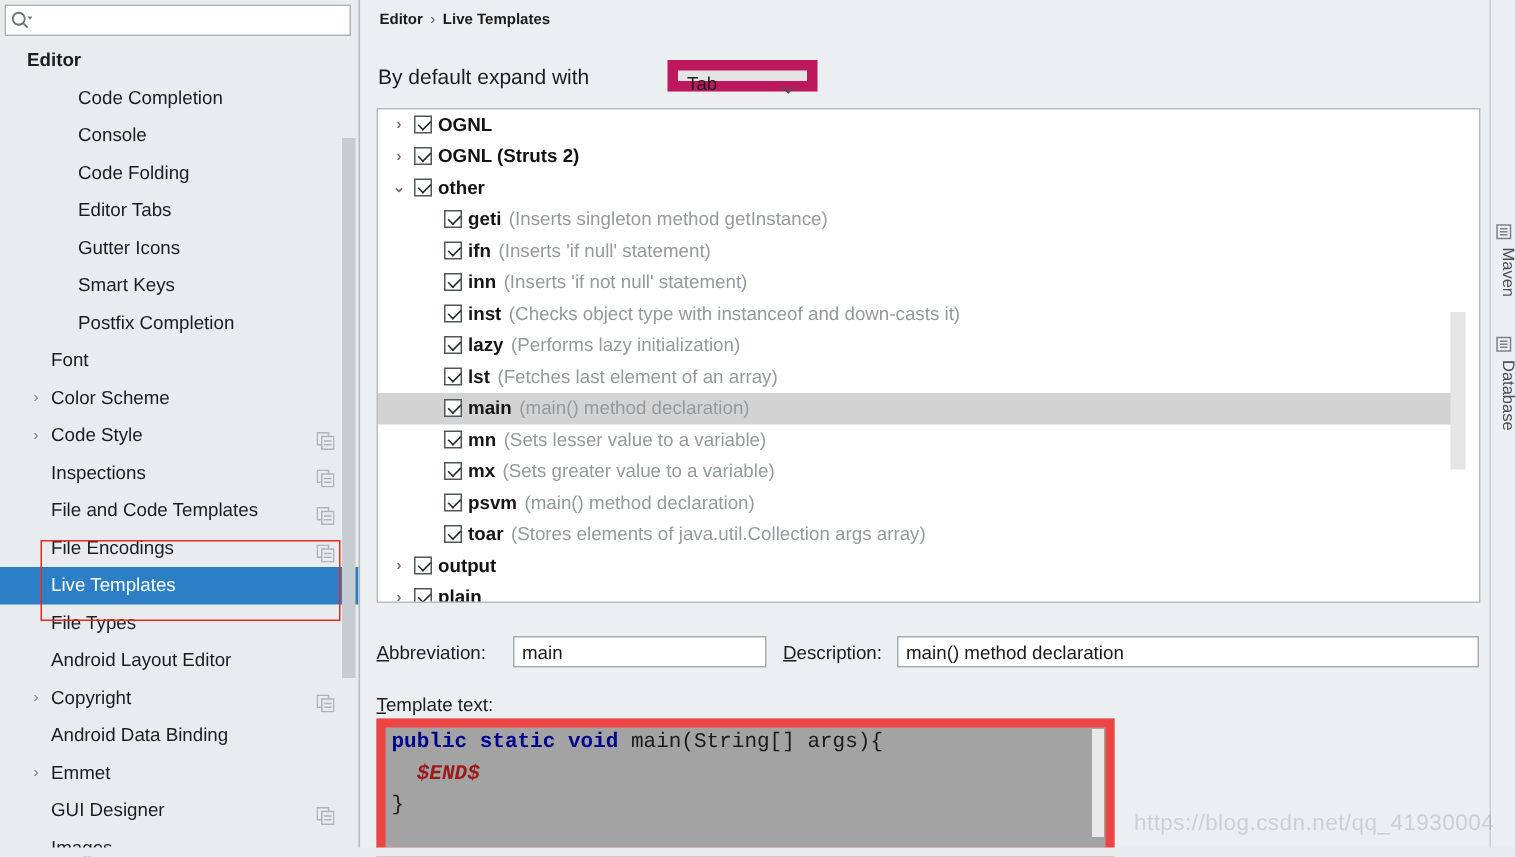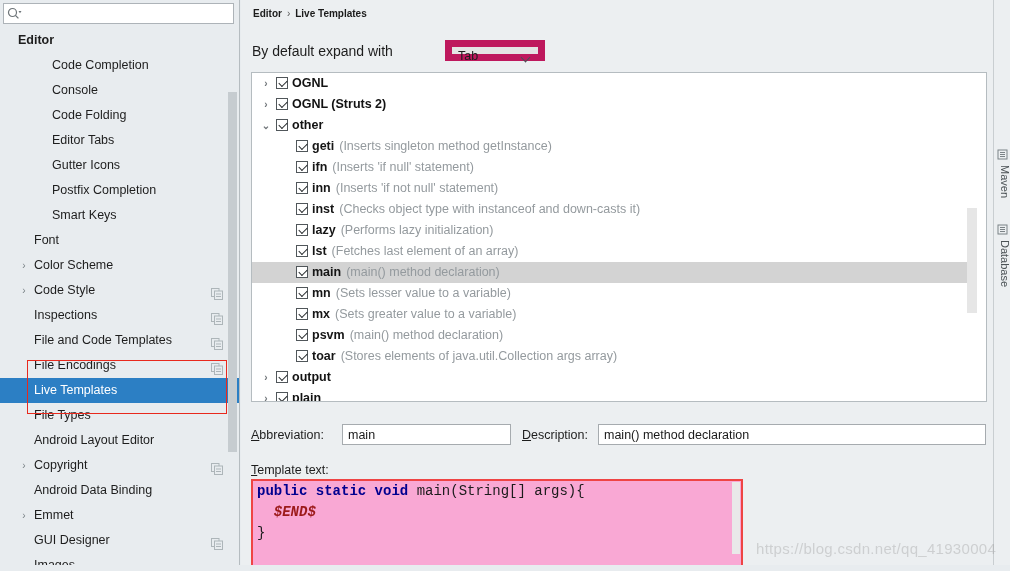--- a/index.html
+++ b/index.html
@@ -135,21 +135,21 @@
   #desc-input {
     position: absolute; left: 357px; top: 424px; width: 388px; height: 21px;
     background: #fff; border: 1px solid #a6abaf; padding: 0 5px; font-size: 12.5px;
     font-family: "Liberation Sans", sans-serif; color: #1a1a1a; outline: none;
   }
   #tmpltext-label { position: absolute; left: 10px; top: 463px; font-size: 12.5px; }
 
   
   #editor {
     position: absolute; left: 10px; top: 479px; width: 492px; height: 92px;
-    background: #f9a8d4; border: 2px solid #ef4444; overflow: hidden;
+    background: #a3a3a3; border: 6px solid #ef4444; overflow: hidden;
     font-family: "Liberation Mono", monospace; font-size: 14px;
   }
   .code-line { height: 21px; line-height: 21px; padding-left: 4px; white-space: pre; }
   .kw { color: #00008f; font-weight: bold; }
   .plain-code { color: #1b1b1b; }
   .var { color: #9c1a1a; font-weight: bold; font-style: italic; }
   #ed-scroll { position: absolute; right: 1px; top: 1px; width: 8px; height: 72px; background: #e9e9e9; }
 
   
   #edit-vars {
@@ -185,22 +185,22 @@
       <input id="search-input" type="text" placeholder="" style="">
     </div>
 
     <div id="tree-scroll">
         <div class="nav-row lvl0"><span class="lbl">Editor</span></div>
         <div class="nav-row lvl2"><span class="lbl">Code Completion</span></div>
         <div class="nav-row lvl2"><span class="lbl">Console</span></div>
         <div class="nav-row lvl2"><span class="lbl">Code Folding</span></div>
         <div class="nav-row lvl2"><span class="lbl">Editor Tabs</span></div>
         <div class="nav-row lvl2"><span class="lbl">Gutter Icons</span></div>
+        <div class="nav-row lvl2"><span class="lbl">Smart Keys</span></div>
         <div class="nav-row lvl2"><span class="lbl">Postfix Completion</span></div>
-        <div class="nav-row lvl2"><span class="lbl">Smart Keys</span></div>
         <div class="nav-row lvl1"><span class="lbl">Font</span></div>
         <div class="nav-row lvl1"><span class="arrow">›</span><span class="lbl">Color Scheme</span></div>
         <div class="nav-row lvl1"><span class="arrow">›</span><span class="lbl">Code Style</span><span class="copyicon"><svg width="12" height="12" viewBox="0 0 12 12">
               <rect x="0.5" y="0.5" width="7.5" height="8" fill="none" stroke="#9aa3a8" stroke-width="1"></rect>
               <rect x="3.5" y="3" width="8" height="8.5" fill="#e8ecef" stroke="#9aa3a8" stroke-width="1"></rect>
               <line x1="5" y1="6" x2="10" y2="6" stroke="#9aa3a8"></line>
               <line x1="5" y1="8.5" x2="10" y2="8.5" stroke="#9aa3a8"></line>
             </svg></span></div>
         <div class="nav-row lvl1"><span class="lbl">Inspections</span><span class="copyicon"><svg width="12" height="12" viewBox="0 0 12 12">
               <rect x="0.5" y="0.5" width="7.5" height="8" fill="none" stroke="#9aa3a8" stroke-width="1"></rect>

